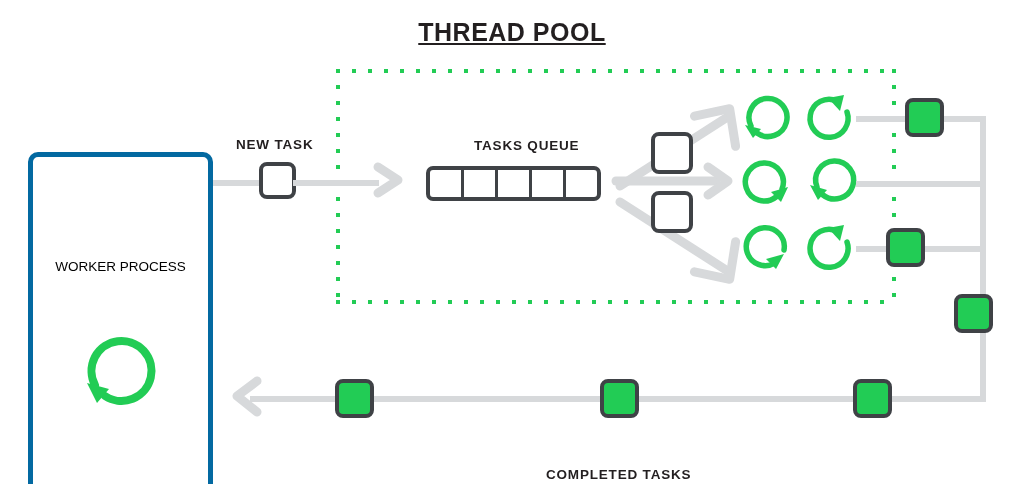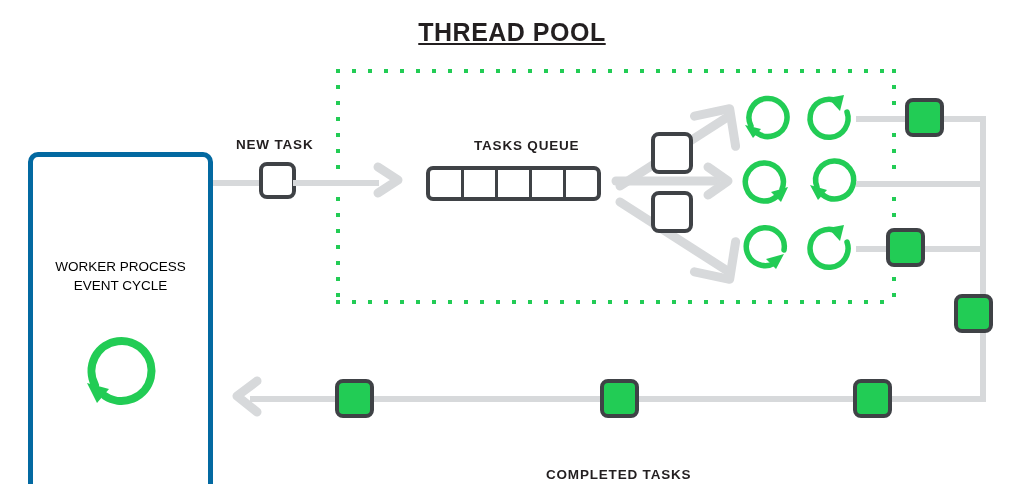--- a/index.html
+++ b/index.html
@@ -39,21 +39,20 @@
   <div id="pool-box">
     <div class="edge h" style="top:0;"></div>
     <div class="edge h" style="bottom:0;"></div>
     <div class="edge v" style="left:0;"></div>
     <div class="edge v" style="right:0;"></div>
   </div>
 
   <div id="worker-box">
     <div id="worker-text">
       <div>WORKER PROCESS</div>
-      <div>EVENT CYCLE</div>
     </div>
     <div id="worker-cycle">
       <svg width="92" height="92" viewBox="0 0 92 92">
         <path d="M20 58 A30 30 0 1 1 30 69" fill="none" stroke="#22cc55" stroke-width="8" stroke-linecap="round"></path>
         <path d="M12 56 L22 76 L34 62 Z" fill="#22cc55"></path>
       </svg>
     </div>
   </div>
 
   <div class="lbl" style="left:236px;top:137px;font-size:13.5px;">NEW TASK</div>

